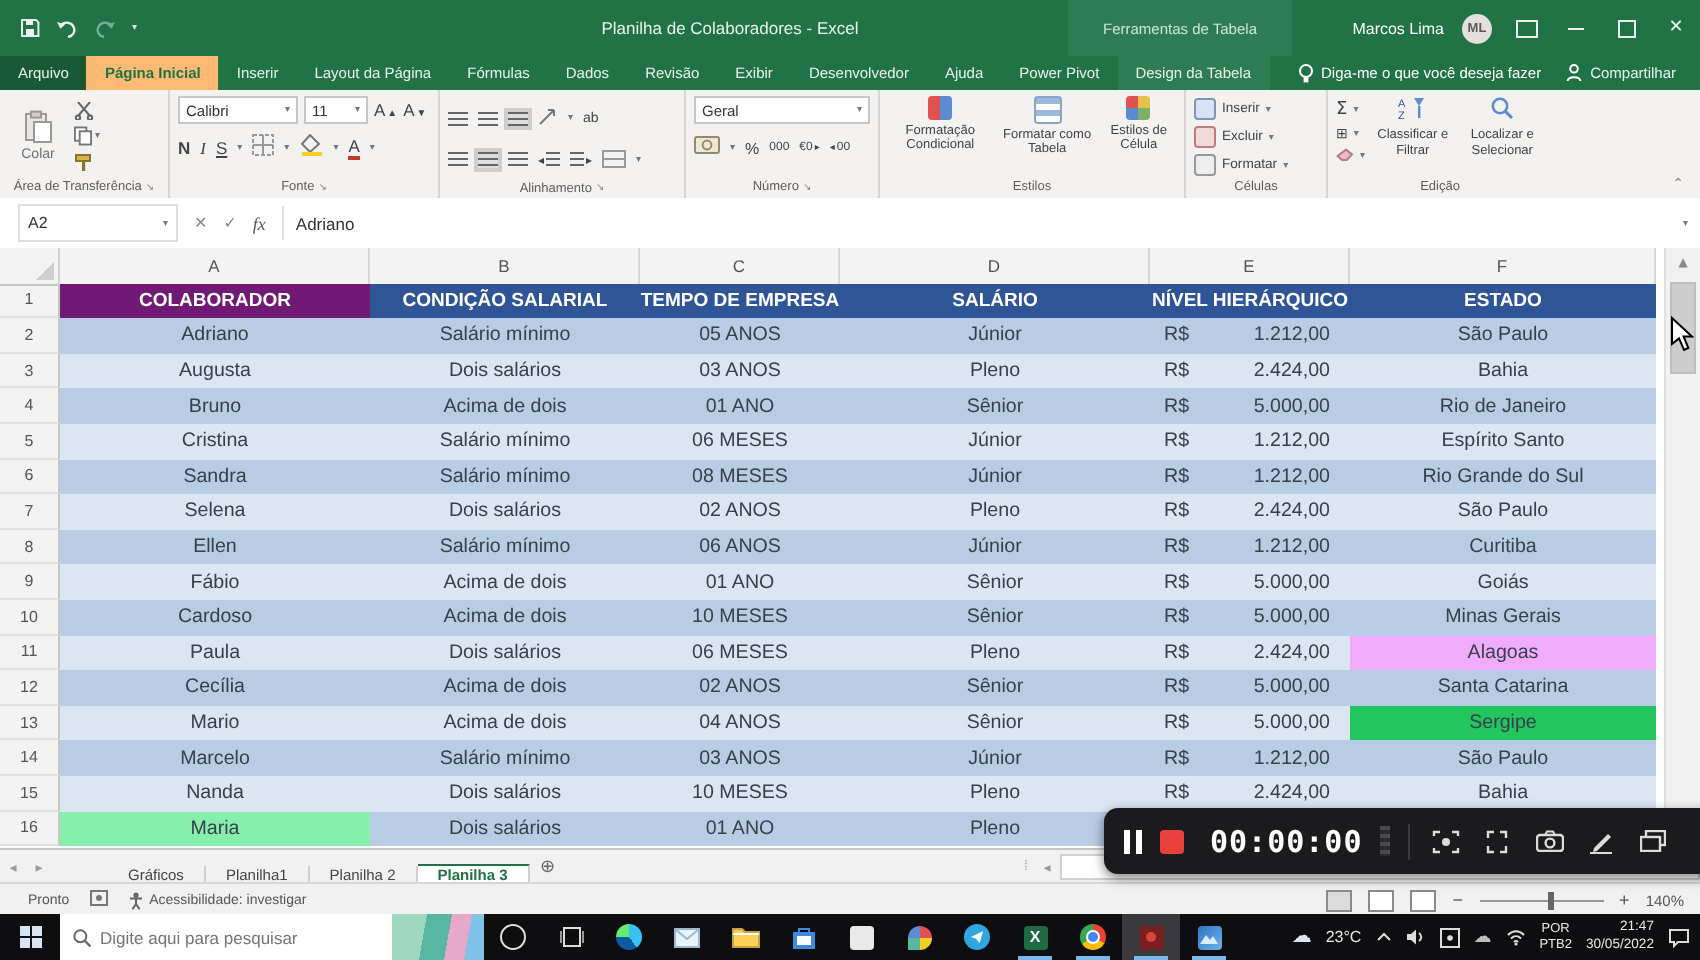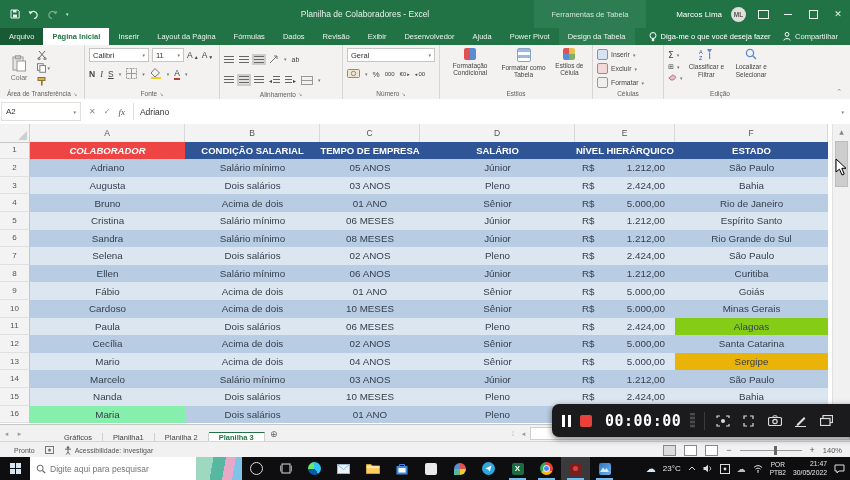--- a/index.html
+++ b/index.html
@@ -18,21 +18,21 @@
   .avatar{width:15px;height:15px;border-radius:50%;background:#e3dfda;color:#5a5a5a;font-size:6.5px;font-weight:bold;display:flex;align-items:center;justify-content:center;}
   .winbtn{width:16px;height:16px;display:flex;align-items:center;justify-content:center;color:#e9f2ec;font-size:9px;}
   .min-glyph{width:8px;height:1px;background:#e9f2ec;}
   .max-glyph{width:7px;height:7px;border:1px solid #e9f2ec;}
   .ribopt-glyph{width:9px;height:7px;border:1px solid #e9f2ec;position:relative;}
 
   
   .tabrow{position:absolute;left:0;top:28px;width:850px;height:17px;background:#217346;display:flex;align-items:stretch;font-size:7.5px;color:#e9f2ec;}
   .tab{padding:0 9px;display:flex;align-items:center;white-space:nowrap;}
   .tab.file{background:#185a34;}
-  .tab.active{background:#ffffff;color:#217346;font-weight:bold;}
+  .tab.active{background:#fdba74;color:#217346;font-weight:bold;}
   .tab.contextual{background:#2e7d52;}
   .tellme{display:flex;align-items:center;gap:4px;margin-left:14px;color:#fff;}
   .share{margin-left:auto;display:flex;align-items:center;gap:4px;margin-right:12px;}
 
   
   .ribbon{position:absolute;left:0;top:45px;width:850px;height:54px;background:#f3f2f1;border-bottom:1px solid #d8d6d4;display:flex;}
   .rgroup{position:relative;border-right:1px solid #d8d6d4;display:flex;flex-direction:column;}
   .rbody{flex:1;display:flex;padding:3px 4px 0 4px;gap:3px;}
   .rlabel{height:11px;display:flex;align-items:center;justify-content:center;gap:2px;font-size:6.5px;color:#605e5c;}
   .launcher{font-size:5px;color:#8a8886;}
@@ -46,21 +46,21 @@
   .caret{font-size:5px;color:#777;}
   .lines{width:10px;height:8px;background:repeating-linear-gradient(180deg,#666 0 1px,transparent 1px 3px);}
   .lines.sel{outline:2px solid #cfcdcb;background-color:#e1dfdd;}
   .vbtn{display:flex;flex-direction:column;align-items:center;text-align:center;font-size:6.5px;color:#444;line-height:1.15;gap:2px;padding:0 2px;}
   .hbtn{display:flex;align-items:center;gap:3px;font-size:6.8px;color:#444;white-space:nowrap;}
   .icon12{width:12px;height:12px;border-radius:2px;}
   .collapse{position:absolute;right:8px;bottom:3px;font-size:7px;color:#8a8886;}
 
   
   .fbar{position:absolute;left:0;top:99px;width:850px;height:25px;background:#fff;border-bottom:1px solid #d0cecc;display:flex;align-items:center;}
-  .namebox{width:70px;height:17px;margin-left:1px;border:1px solid #e1dfdd;display:flex;align-items:center;justify-content:space-between;padding:0 4px;font-size:8px;color:#333;}
+  .namebox{width:70px;height:17px;margin-left:9px;border:1px solid #e1dfdd;display:flex;align-items:center;justify-content:space-between;padding:0 4px;font-size:8px;color:#333;}
   .fbar-btns{display:flex;align-items:center;gap:8px;padding:0 8px;border-right:1px solid #e1dfdd;height:17px;color:#8a8886;font-size:9px;}
   .fbar-text{flex:1;font-size:8.5px;color:#333;padding-left:6px;}
 
   
   .sheet{position:absolute;left:0;top:124px;width:833px;height:300px;background:#fff;overflow:hidden;}
   .grid{display:grid;grid-template-columns:30px 155px 135px 100px 155px 100px 153px;grid-auto-rows:17.6px;}
   .grid > .chrow{height:18px;}
   .corner{background:#f3f3f3;border-right:1px solid #d0d0d0;border-bottom:1px solid #c6c6c6;position:relative;}
   .corner:after{content:"";position:absolute;right:2px;bottom:2px;border-left:9px solid transparent;border-bottom:9px solid #cfcfcf;}
   .colhdr{background:#f3f3f3;border-right:1px solid #d8d8d8;border-bottom:1px solid #c6c6c6;display:flex;align-items:center;justify-content:center;font-size:8.5px;color:#555;height:18px;}
@@ -443,21 +443,21 @@
   <div class="sheet">
     <div class="grid" id="grid">
         <div class="corner chrow"></div>
         <div class="colhdr chrow">A</div>
         <div class="colhdr chrow">B</div>
         <div class="colhdr chrow">C</div>
         <div class="colhdr chrow">D</div>
         <div class="colhdr chrow">E</div>
         <div class="colhdr chrow">F</div>
         <div class="rownum">1</div>
-        <div class="hcell" style="background: #ef4444; font-style: italic;">COLABORADOR</div>
+        <div class="hcell" style="background: #701a75;">COLABORADOR</div>
         <div class="hcell" style="background: rgb(47, 85, 151);">CONDIÇÃO SALARIAL</div>
         <div class="hcell" style="background: rgb(47, 85, 151);">TEMPO DE EMPRESA</div>
         <div class="hcell" style="background: rgb(47, 85, 151);">SALÁRIO</div>
         <div class="hcell" style="background: rgb(47, 85, 151);">NÍVEL HIERÁRQUICO</div>
         <div class="hcell" style="background: rgb(47, 85, 151);">ESTADO</div>
         <div class="rownum">2</div>
         <div class="dcell" style="background: rgb(184, 204, 228);">Adriano</div>
         <div class="dcell" style="background: rgb(184, 204, 228);">Salário mínimo</div>
         <div class="dcell" style="background: rgb(184, 204, 228);">05 ANOS</div>
         <div class="dcell" style="background: rgb(184, 204, 228);">Júnior</div>
@@ -548,41 +548,41 @@
         <div class="dcell" style="background: rgb(184, 204, 228);">Minas Gerais</div>
         <div class="rownum">11</div>
         <div class="dcell" style="background: rgb(220, 230, 241);">Paula</div>
         <div class="dcell" style="background: rgb(220, 230, 241);">Dois salários</div>
         <div class="dcell" style="background: rgb(220, 230, 241);">06 MESES</div>
         <div class="dcell" style="background: rgb(220, 230, 241);">Pleno</div>
         <div class="dcell money" style="background: rgb(220, 230, 241);">
           <span>R$</span>
           <span>2.424,00</span>
         </div>
-        <div class="dcell" style="background: #84cc16;">Alagoas</div>
+        <div class="dcell" style="background: #f0abfc;">Alagoas</div>
         <div class="rownum">12</div>
         <div class="dcell" style="background: rgb(184, 204, 228);">Cecília</div>
         <div class="dcell" style="background: rgb(184, 204, 228);">Acima de dois</div>
         <div class="dcell" style="background: rgb(184, 204, 228);">02 ANOS</div>
         <div class="dcell" style="background: rgb(184, 204, 228);">Sênior</div>
         <div class="dcell money" style="background: rgb(184, 204, 228);">
           <span>R$</span>
           <span>5.000,00</span>
         </div>
         <div class="dcell" style="background: rgb(184, 204, 228);">Santa Catarina</div>
         <div class="rownum">13</div>
         <div class="dcell" style="background: rgb(220, 230, 241);">Mario</div>
         <div class="dcell" style="background: rgb(220, 230, 241);">Acima de dois</div>
         <div class="dcell" style="background: rgb(220, 230, 241);">04 ANOS</div>
         <div class="dcell" style="background: rgb(220, 230, 241);">Sênior</div>
         <div class="dcell money" style="background: rgb(220, 230, 241);">
           <span>R$</span>
           <span>5.000,00</span>
         </div>
-        <div class="dcell" style="background: #eab308;">Sergipe</div>
+        <div class="dcell" style="background: #22c55e;">Sergipe</div>
         <div class="rownum">14</div>
         <div class="dcell" style="background: rgb(184, 204, 228);">Marcelo</div>
         <div class="dcell" style="background: rgb(184, 204, 228);">Salário mínimo</div>
         <div class="dcell" style="background: rgb(184, 204, 228);">03 ANOS</div>
         <div class="dcell" style="background: rgb(184, 204, 228);">Júnior</div>
         <div class="dcell money" style="background: rgb(184, 204, 228);">
           <span>R$</span>
           <span>1.212,00</span>
         </div>
         <div class="dcell" style="background: rgb(184, 204, 228);">São Paulo</div>

